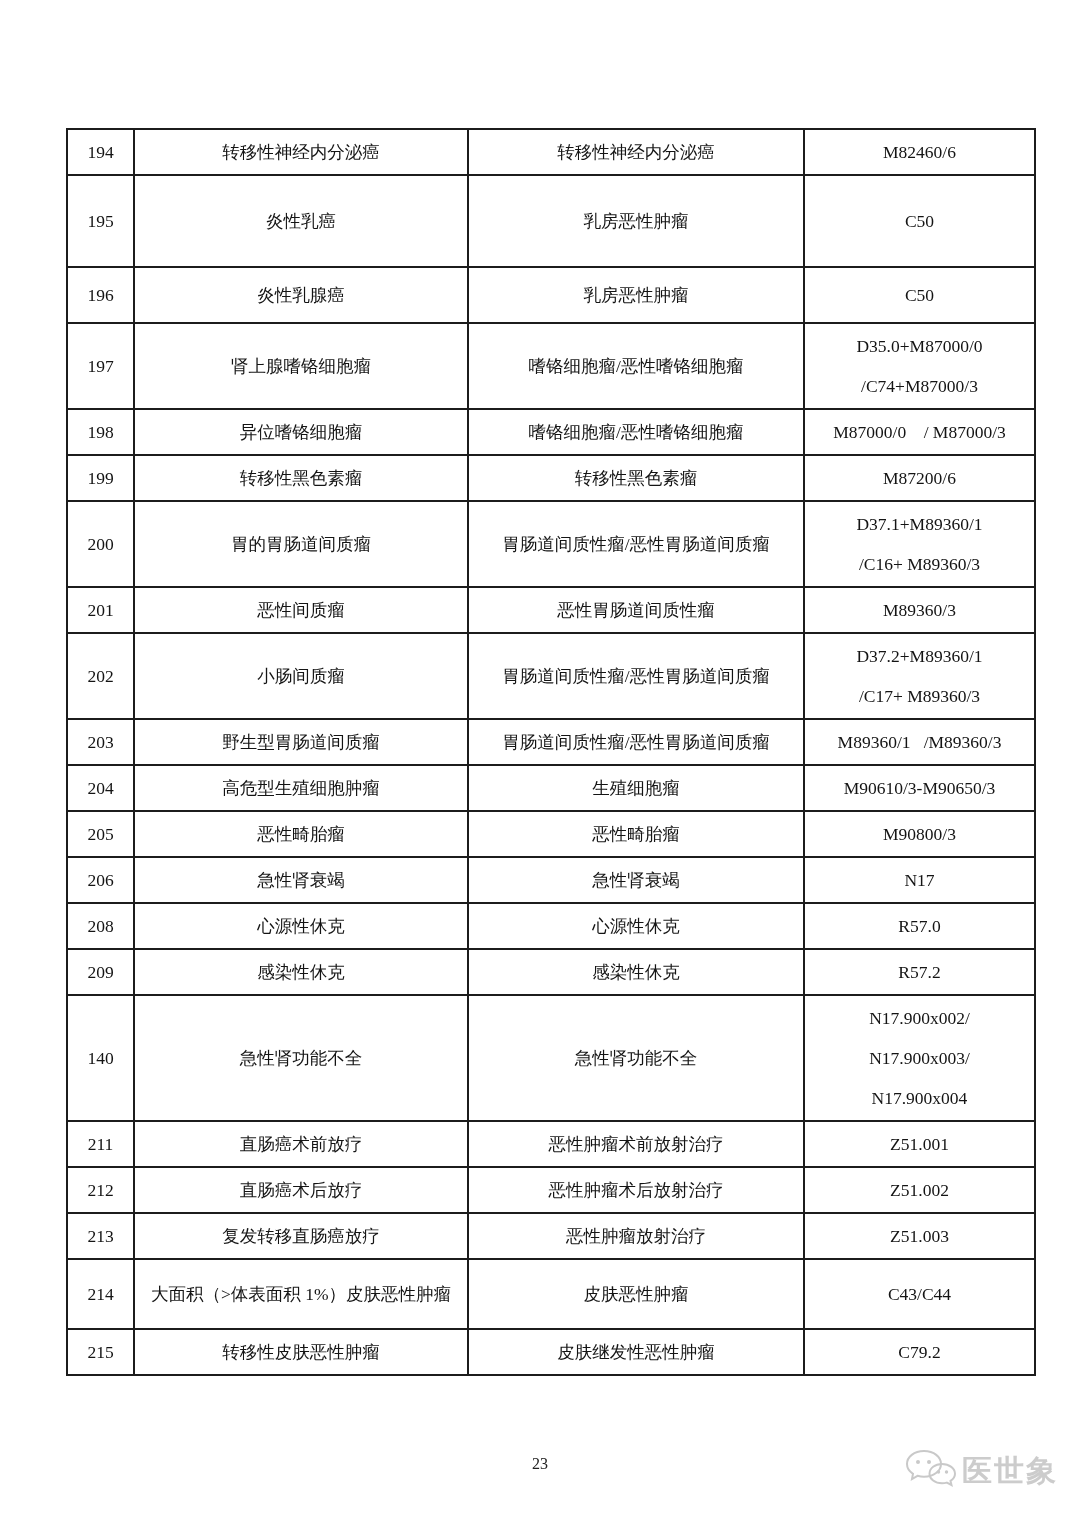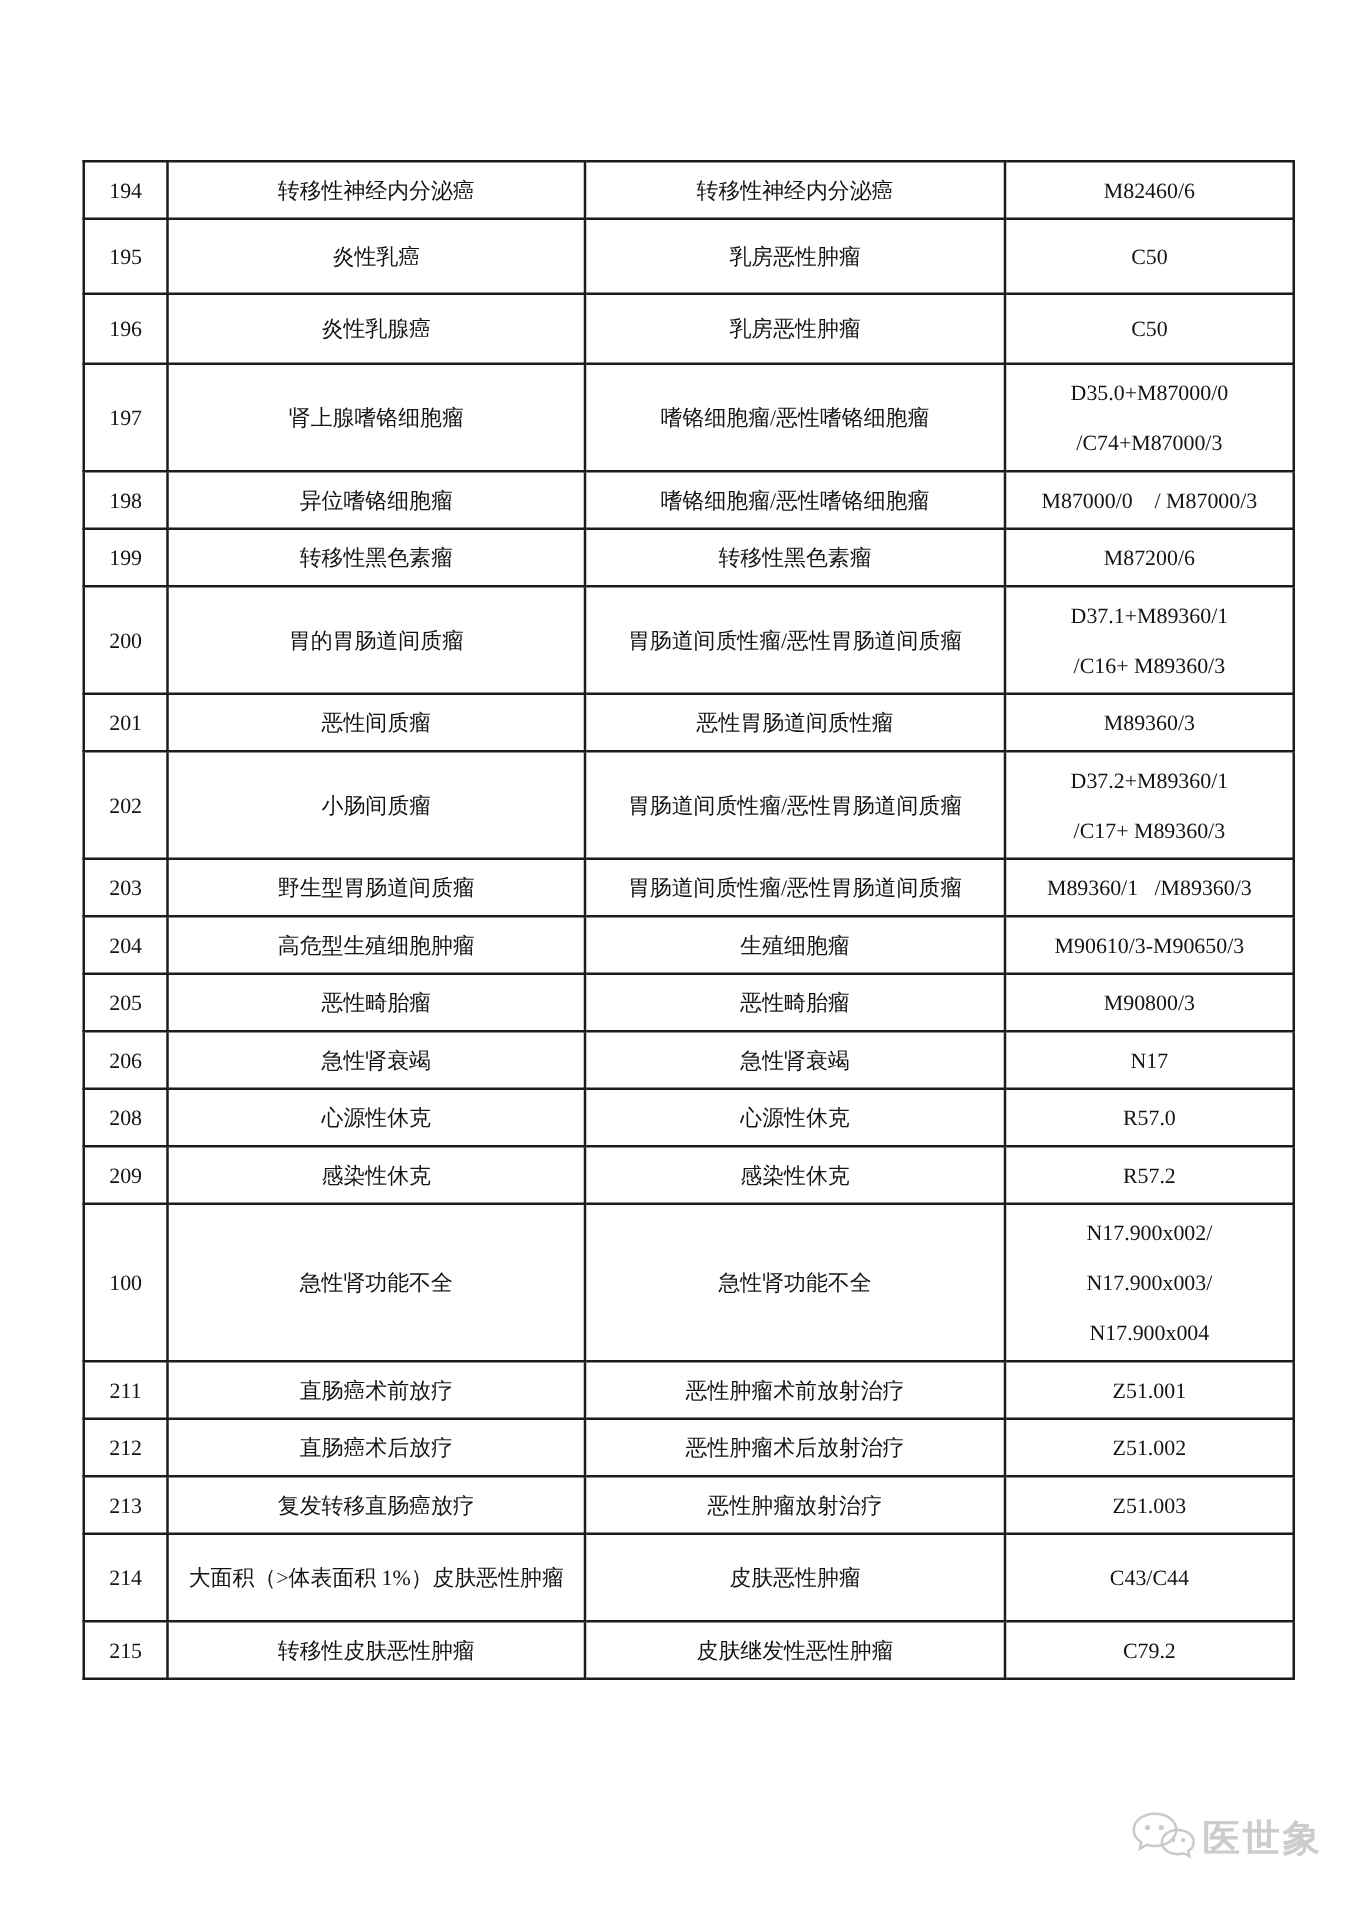--- a/index.html
+++ b/index.html
@@ -71,21 +71,21 @@
       <col style="width:336px">
       <col style="width:231px">
     </colgroup>
     <tbody id="table-body">
         <tr style="height: 44px;">
     <td class="no-cell">194</td>
     <td class="name-cell">转移性神经内分泌癌</td>
     <td class="name-cell">转移性神经内分泌癌</td>
     <td class="code-cell"><div class="code-line">M82460/6</div></td>
   </tr>
-        <tr style="height: 60px;">
+        <tr style="height: 92px;">
     <td class="no-cell">195</td>
     <td class="name-cell">炎性乳癌</td>
     <td class="name-cell">乳房恶性肿瘤</td>
     <td class="code-cell"><div class="code-line">C50</div></td>
   </tr>
         <tr style="height: 56px;">
     <td class="no-cell">196</td>
     <td class="name-cell">炎性乳腺癌</td>
     <td class="name-cell">乳房恶性肿瘤</td>
     <td class="code-cell"><div class="code-line">C50</div></td>
@@ -156,21 +156,21 @@
     <td class="name-cell">心源性休克</td>
     <td class="code-cell"><div class="code-line">R57.0</div></td>
   </tr>
         <tr style="height: 40px;">
     <td class="no-cell">209</td>
     <td class="name-cell">感染性休克</td>
     <td class="name-cell">感染性休克</td>
     <td class="code-cell"><div class="code-line">R57.2</div></td>
   </tr>
         <tr style="height: 120px;">
-    <td class="no-cell">100</td>
+    <td class="no-cell">140</td>
     <td class="name-cell">急性肾功能不全</td>
     <td class="name-cell">急性肾功能不全</td>
     <td class="code-cell"><div class="code-line">N17.900x002/</div><div class="code-line">N17.900x003/</div><div class="code-line">N17.900x004</div></td>
   </tr>
         <tr style="height: 40px;">
     <td class="no-cell">211</td>
     <td class="name-cell">直肠癌术前放疗</td>
     <td class="name-cell">恶性肿瘤术前放射治疗</td>
     <td class="code-cell"><div class="code-line">Z51.001</div></td>
   </tr>
@@ -194,20 +194,21 @@
   </tr>
         <tr style="height: 42px;">
     <td class="no-cell">215</td>
     <td class="name-cell">转移性皮肤恶性肿瘤</td>
     <td class="name-cell">皮肤继发性恶性肿瘤</td>
     <td class="code-cell"><div class="code-line">C79.2</div></td>
   </tr>
       </tbody>
   </table>
 
+  <div class="page-number">23</div>
 
   <div class="watermark">
     <span>
       <svg width="52" height="42" viewBox="0 0 52 42">
         <g fill="none" stroke="#c9c9c9" stroke-width="2">
           <path d="M20 3 C10 3 3 9 3 16 c0 4 2.5 7.5 6 9.8 L8 31 l5.5-3.2 c2 .6 4.2 1 6.5 1 9.5 0 17-5.8 17-12.9 C37 9 30 3 20 3 Z"></path>
           <path d="M38 16 c-7 0-12.5 4.3-12.5 9.7 0 5.3 5.5 9.6 12.5 9.6 1.7 0 3.3-.25 4.8-.7 L47.5 37 l-1-4.1 c2.7-1.8 4.5-4.3 4.5-7.2 0-5.4-5.7-9.7-13-9.7 Z"></path>
         </g>
         <g fill="#c9c9c9">
           <circle cx="14" cy="14" r="2"></circle>

